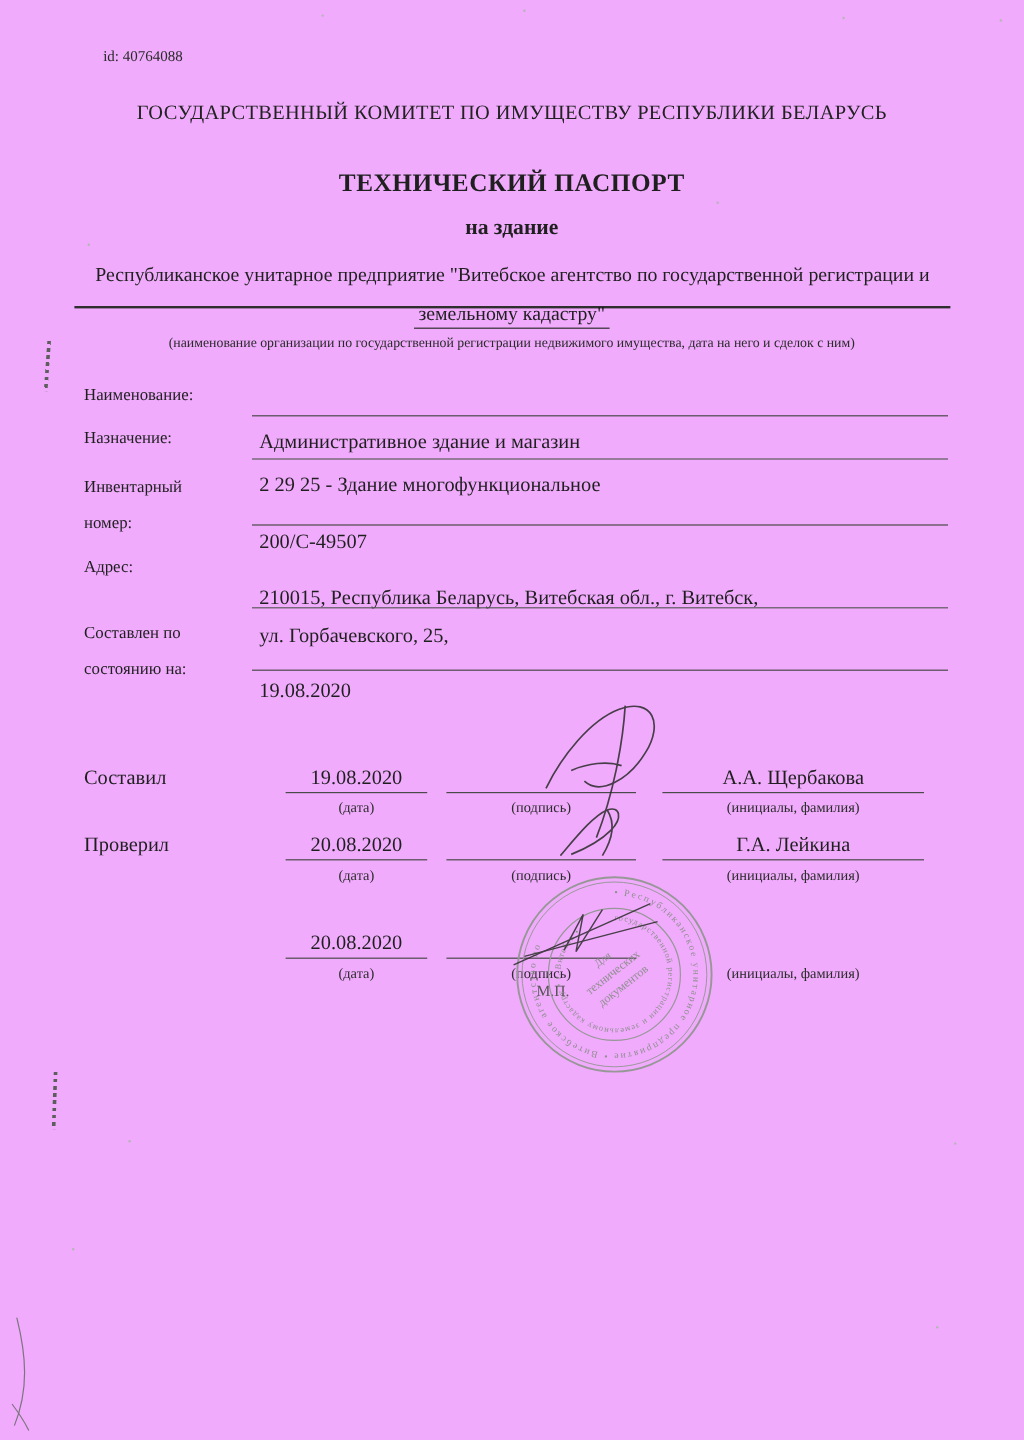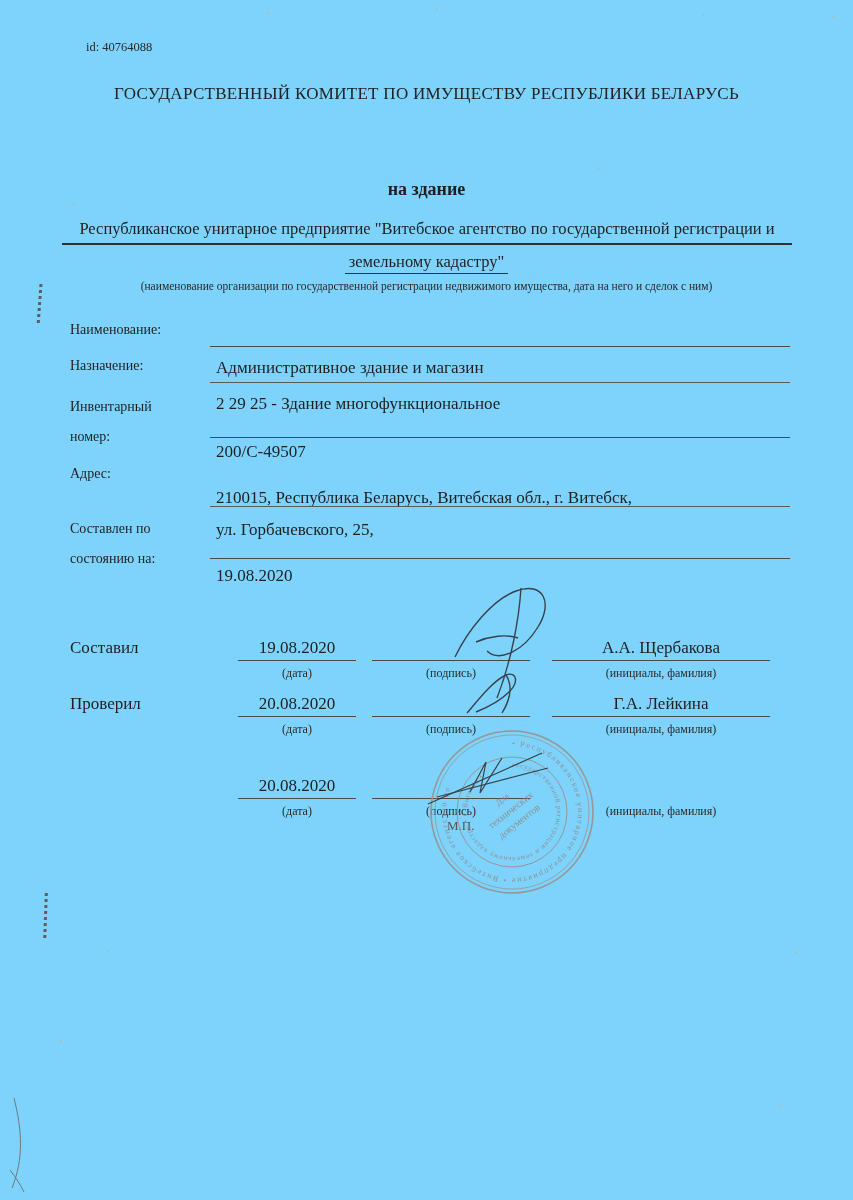--- a/index.html
+++ b/index.html
@@ -1,29 +1,29 @@
 <!DOCTYPE html>
 <html><head>
 <meta charset="utf-8">
 <style>
   html,body{margin:0;padding:0;background:#e8e8e8;}
   .page{
     position:relative;width:853px;height:1200px;margin:0 auto;
-    background:#7dd3fc;overflow:hidden;
+    background:#f0abfc;overflow:hidden;
     font-family:"Liberation Serif","DejaVu Serif",serif;
     color:#1f1f1f;
   }
   .abs{position:absolute;}
   .center{left:0;right:0;text-align:center;}
   .scan-id{left:86px;top:40px;font-size:12.5px;color:#2a2a2a;}
   .committee{top:84px;font-size:17px;letter-spacing:.3px;color:#222;}
   .doc-title{top:140px;font-size:21px;font-weight:bold;letter-spacing:.5px;}
   .doc-subtitle{top:179px;font-size:18px;font-weight:bold;}
   .org1{left:62px;top:219px;width:730px;text-align:center;font-size:16.5px;
-        border-bottom:2px solid #2f2f2f;padding-bottom:4px;}
+        border-bottom:2px solid #2f2f2f;padding-bottom:16px;}
   .org2{top:252px;font-size:16.5px;}
   .org2 span{border-bottom:1.5px solid #2f2f2f;padding:0 4px 2px 4px;}
   .org-caption{top:280px;font-size:11.5px;color:#2a2a2a;}
   .flabel{left:70px;font-size:14px;}
   .fvalue{left:216px;font-size:17px;white-space:nowrap;margin-top:36px;}
   .uline{left:210px;width:580px;border-bottom:1.3px solid #4a4a4a;height:0;}
   .uline.soft{border-bottom-color:#5a5a5a;}
   .two-line{line-height:30px;}
   .sig-role{left:70px;font-size:17px;}
   .sig-cell{font-size:17px;height:24px;line-height:24px;text-align:center;
@@ -40,20 +40,21 @@
   .edge-mark{position:absolute;width:3px;
     background:repeating-linear-gradient(to bottom,#5d5d5d 0 3px,transparent 3px 6px);}
 </style>
 </head>
 <body>
 
 <div class="page">
 
   <div class="abs scan-id">id: 40764088</div>
   <div class="abs center committee">ГОСУДАРСТВЕННЫЙ КОМИТЕТ ПО ИМУЩЕСТВУ РЕСПУБЛИКИ БЕЛАРУСЬ</div>
+  <div class="abs center doc-title">ТЕХНИЧЕСКИЙ ПАСПОРТ</div>
   <div class="abs center doc-subtitle">на здание</div>
 
   <div class="abs org1">Республиканское унитарное предприятие "Витебское агентство по государственной регистрации и</div>
   <div class="abs center org2"><span>земельному кадастру"</span></div>
   <div class="abs center org-caption">(наименование организации по государственной регистрации недвижимого имущества, дата на него и сделок с ним)</div>
 
   <div class="abs flabel" style="top:322px">Наименование:</div>
   <div class="abs fvalue" style="top:322px">Административное здание и магазин</div>
   <div class="abs uline" style="top:346px"></div>
 

